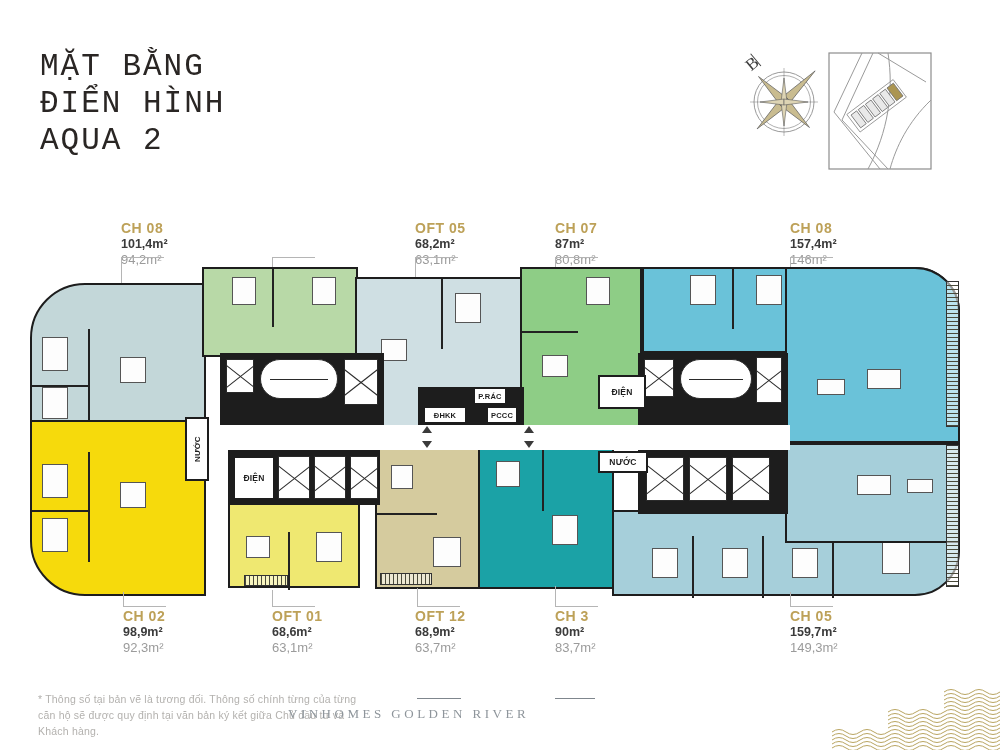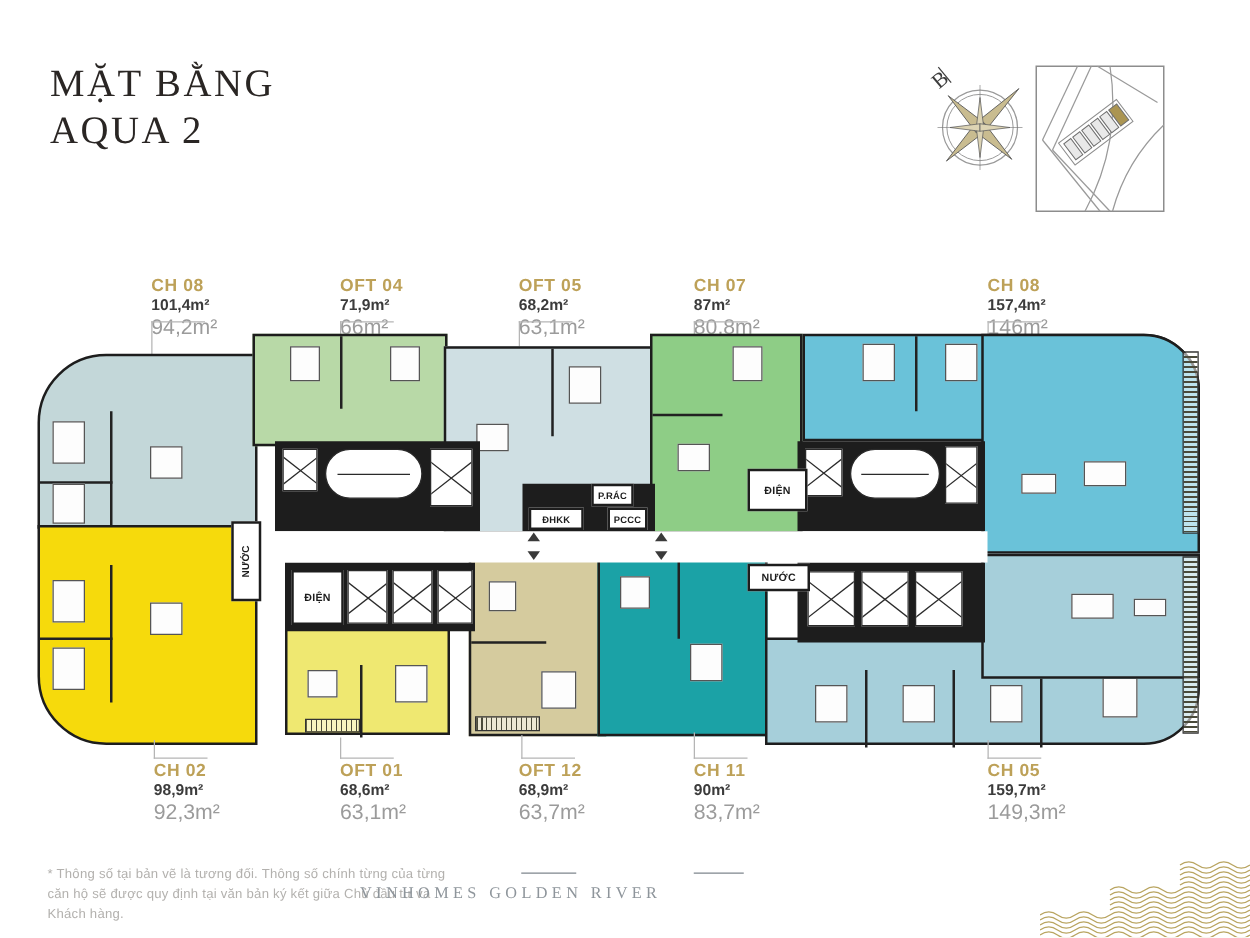--- a/index.html
+++ b/index.html
@@ -1,26 +1,26 @@
 <!DOCTYPE html>
 <html><head>
 <meta charset="utf-8">
 <style>
   html,body{margin:0;padding:0;background:#ffffff;}
   #canvas{position:relative;width:1000px;height:750px;background:#ffffff;overflow:hidden;
           font-family:"Liberation Sans", sans-serif;}
   
-  .title{position:absolute;left:40px;top:48px;font-family:Liberation Serif, serif;
+  .title{position:absolute;left:40px;top:48px;font-family:Liberation Mono, monospace;
          font-size:31px;line-height:37px;letter-spacing:2px;color:#2a2624;}
   .title .gold{color:#b3974e;}
   
   .ulabel{position:absolute;width:120px;}
   .ulabel .code{font-size:14px;font-weight:bold;color:#bda158;letter-spacing:.5px;}
   .ulabel .gross{font-size:12.5px;font-weight:bold;color:#3b3b3b;margin-top:1px;}
-  .ulabel .net{font-size:17px;color:#9b9b9b;margin-top:1px;}
+  .ulabel .net{font-size:13px;color:#9b9b9b;margin-top:1px;}
   .leader-top{position:absolute;border-left:1px solid #b5b5b5;border-top:1px solid #b5b5b5;}
   .leader-bot{position:absolute;border-left:1px solid #b5b5b5;border-bottom:1px solid #b5b5b5;}
   
   #plan{position:absolute;left:30px;top:265px;width:935px;height:335px;}
   .unit{position:absolute;border:2px solid #1d1d1d;box-sizing:border-box;}
   .core{position:absolute;background:#1d1d1d;}
   .corridor{position:absolute;background:#ffffff;}
   .lift{position:absolute;background:#fff;border:1.5px solid #2a2a2a;box-sizing:border-box;overflow:hidden;}
   .lift:before,.lift:after{content:"";position:absolute;left:-25%;top:50%;width:150%;height:0;
         border-top:1px solid #2a2a2a;}
@@ -47,20 +47,21 @@
   .brandline{position:absolute;height:0;border-top:1px solid #7f868d;}
   .brandtext{position:absolute;font-size:13px;letter-spacing:3.5px;color:#8e959b;white-space:nowrap;}
 </style>
 </head>
 <body>
 
 <div id="canvas">
 
   <div class="title">
     <div>MẶT BẰNG</div>
+    <div>ĐIỂN HÌNH</div>
     <div>AQUA 2</div>
   </div>
 
   <svg style="position:absolute;left:742px;top:50px;" width="80" height="92" viewBox="0 0 80 92">
     <circle cx="42" cy="52" r="30" fill="none" stroke="#9a9a9a" stroke-width="1"></circle>
     <circle cx="42" cy="52" r="26.5" fill="none" stroke="#9a9a9a" stroke-width="0.8"></circle>
     <g stroke="#777" stroke-width="0.5">
       <line x1="8" y1="52" x2="76" y2="52"></line>
         <line x1="42" y1="18" x2="42" y2="86"></line>
     </g>
@@ -101,25 +102,20 @@
         <rect x="57" y="43" width="7" height="16"></rect>
       </g>
       <rect x="66" y="43" width="8" height="16" fill="#ab9552" stroke="#6f6f6f" stroke-width="0.8"></rect>
     </g>
   </svg>
 
   <div class="ulabel" style="left:121px;top:220px;">
     <div class="code">CH 08</div>
     <div class="gross">101,4m²</div>
     <div class="net">94,2m²</div>
-  </div>
-  <div class="ulabel" style="left:272px;top:220px;">
-    <div class="code">OFT 04</div>
-    <div class="gross">71,9m²</div>
-    <div class="net">66m²</div>
   </div>
   <div class="ulabel" style="left:415px;top:220px;">
     <div class="code">OFT 05</div>
     <div class="gross">68,2m²</div>
     <div class="net">63,1m²</div>
   </div>
   <div class="ulabel" style="left:555px;top:220px;">
     <div class="code">CH 07</div>
     <div class="gross">87m²</div>
     <div class="net">80,8m²</div>
@@ -282,21 +278,21 @@
     <div class="code">OFT 01</div>
     <div class="gross">68,6m²</div>
     <div class="net">63,1m²</div>
   </div>
   <div class="ulabel" style="left:415px;top:608px;">
     <div class="code">OFT 12</div>
     <div class="gross">68,9m²</div>
     <div class="net">63,7m²</div>
   </div>
   <div class="ulabel" style="left:555px;top:608px;">
-    <div class="code">CH 11</div>
+    <div class="code">CH 3</div>
     <div class="gross">90m²</div>
     <div class="net">83,7m²</div>
   </div>
   <div class="ulabel" style="left:790px;top:608px;">
     <div class="code">CH 05</div>
     <div class="gross">159,7m²</div>
     <div class="net">149,3m²</div>
   </div>
 
   <div class="disclaimer">* Thông số tại bản vẽ là tương đối. Thông số chính từng của từng căn hộ sẽ được quy định tại văn bản ký kết giữa Chủ đầu tư và Khách hàng.</div>

